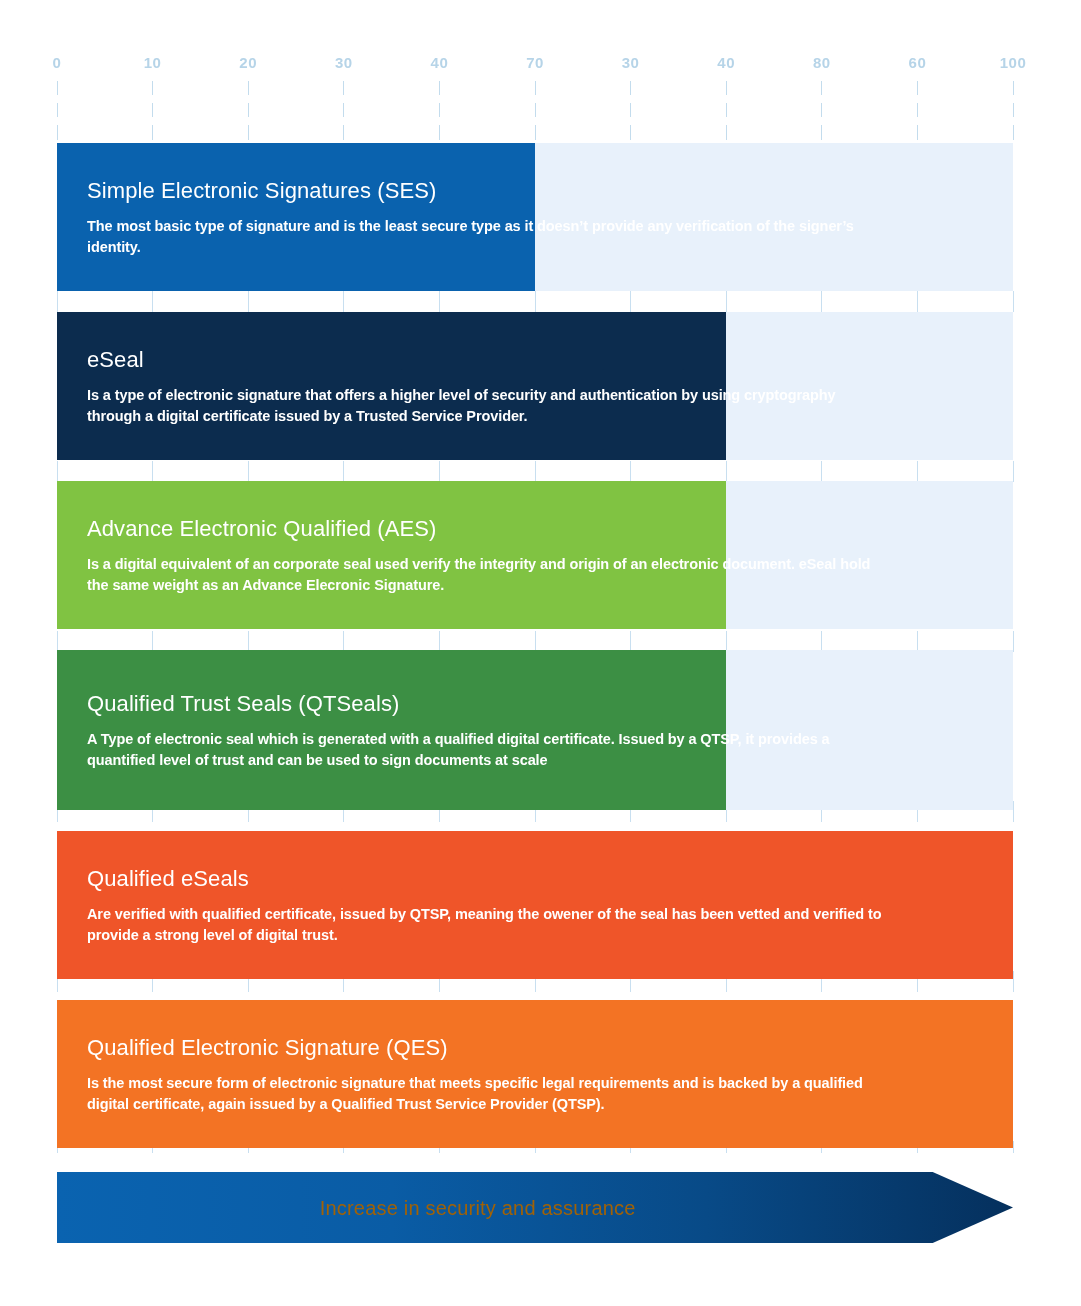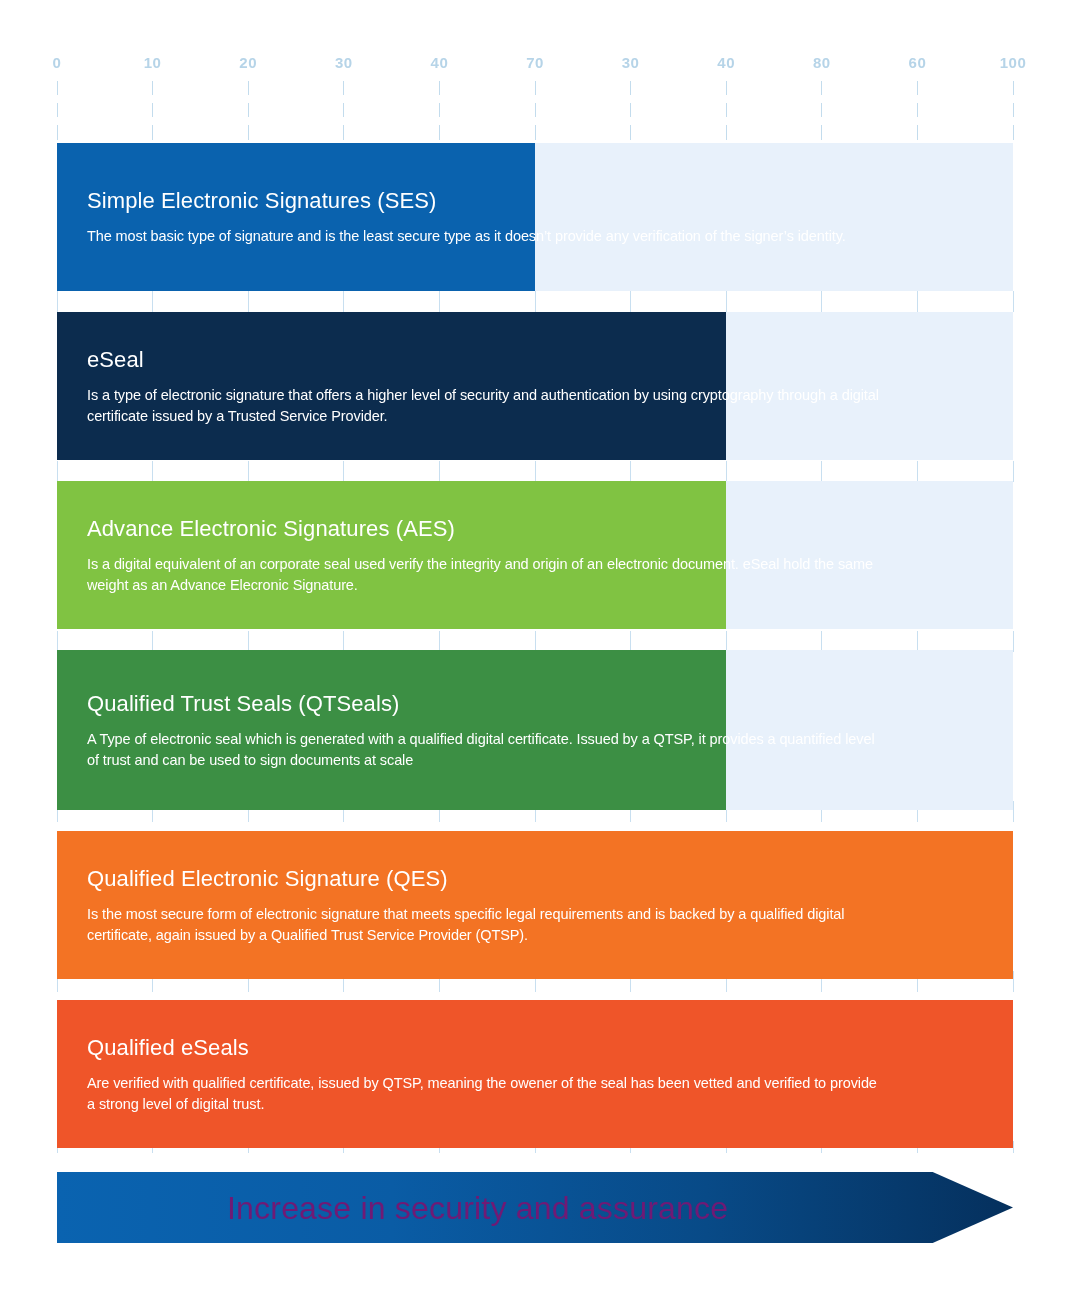--- a/index.html
+++ b/index.html
@@ -105,21 +105,21 @@
     color: #ffffff;
     font-size: 22px;
     font-weight: normal;
     line-height: 28px;
     margin-bottom: 11px;
     letter-spacing: 0.1px;
   }
   .row-desc {
     color: #ffffff;
     font-size: 14.5px;
-    font-weight: normal;
+    font-weight: bold;
     line-height: 21px;
     max-width: 800px;
     letter-spacing: -0.1px;
   }
 
   
   .gap-ticks {
     position: absolute;
     left: 57px;
     top: 143px;
@@ -167,22 +167,22 @@
   }
   .arrow-label {
     position: absolute;
     left: 0;
     top: 0;
     width: 88%;
     height: 100%;
     display: flex;
     align-items: center;
     justify-content: center;
-    color: #701a75;
-    font-size: 32px;
+    color: #a16207;
+    font-size: 20px;
     line-height: 30px;
     letter-spacing: 0.2px;
   }
 </style>
 </head>
 <body>
 
 <div class="chart-root">
 
   <div class="axis" id="axis">
@@ -260,46 +260,46 @@
         <div class="row-fill" style="width: 70%; background: rgb(12, 44, 78);"></div>
         <div class="row-body">
           <div class="row-title">eSeal</div>
           <div class="row-desc">Is a type of electronic signature that offers a higher level of security and authentication by using cryptography through a digital certificate issued by a Trusted Service Provider.</div>
         </div>
       </div>
       <div class="row" style="height: 148px;">
         <div class="row-track"></div>
         <div class="row-fill" style="width: 70%; background: rgb(128, 195, 66);"></div>
         <div class="row-body">
-          <div class="row-title">Advance Electronic Signatures (AES)</div>
+          <div class="row-title">Advance Electronic Qualified (AES)</div>
           <div class="row-desc">Is a digital equivalent of an corporate seal used verify the integrity and origin of an electronic document. eSeal hold the same weight as an Advance Elecronic Signature.</div>
         </div>
       </div>
       <div class="row" style="height: 160px;">
         <div class="row-track"></div>
         <div class="row-fill" style="width: 70%; background: rgb(60, 143, 68);"></div>
         <div class="row-body">
           <div class="row-title">Qualified Trust Seals (QTSeals)</div>
           <div class="row-desc">A Type of electronic seal which is generated with a qualified digital certificate. Issued by a QTSP, it provides a quantified level of trust and can be used to sign documents at scale</div>
         </div>
       </div>
       <div class="row" style="height: 148px;">
         <div class="row-track"></div>
+        <div class="row-fill" style="width: 100%; background: rgb(239, 85, 41);"></div>
+        <div class="row-body">
+          <div class="row-title">Qualified eSeals</div>
+          <div class="row-desc">Are verified with qualified certificate, issued by QTSP, meaning the owener of the seal has been vetted and verified to provide a strong level of digital trust.</div>
+        </div>
+      </div>
+      <div class="row" style="height: 148px;">
+        <div class="row-track"></div>
         <div class="row-fill" style="width: 100%; background: rgb(243, 115, 36);"></div>
         <div class="row-body">
           <div class="row-title">Qualified Electronic Signature (QES)</div>
           <div class="row-desc">Is the most secure form of electronic signature that meets specific legal requirements and is backed by a qualified digital certificate, again issued by a Qualified Trust Service Provider (QTSP).</div>
-        </div>
-      </div>
-      <div class="row" style="height: 148px;">
-        <div class="row-track"></div>
-        <div class="row-fill" style="width: 100%; background: rgb(239, 85, 41);"></div>
-        <div class="row-body">
-          <div class="row-title">Qualified eSeals</div>
-          <div class="row-desc">Are verified with qualified certificate, issued by QTSP, meaning the owener of the seal has been vetted and verified to provide a strong level of digital trust.</div>
         </div>
       </div>
     </div>
 
   <div class="arrow-banner">
     <div class="arrow-shape"></div>
     <div class="arrow-label">Increase in security and assurance</div>
   </div>
 
 </div>

